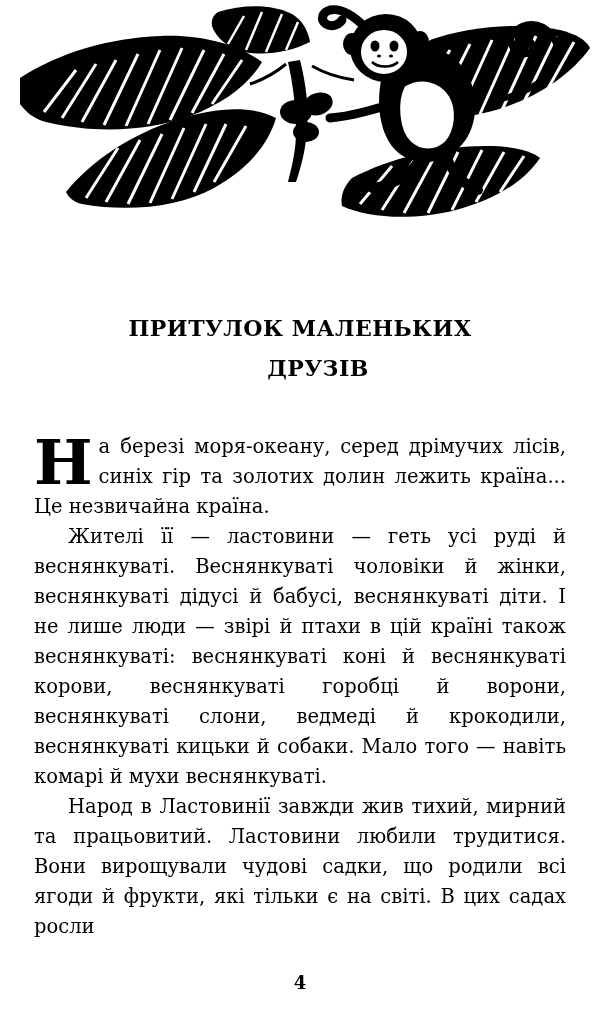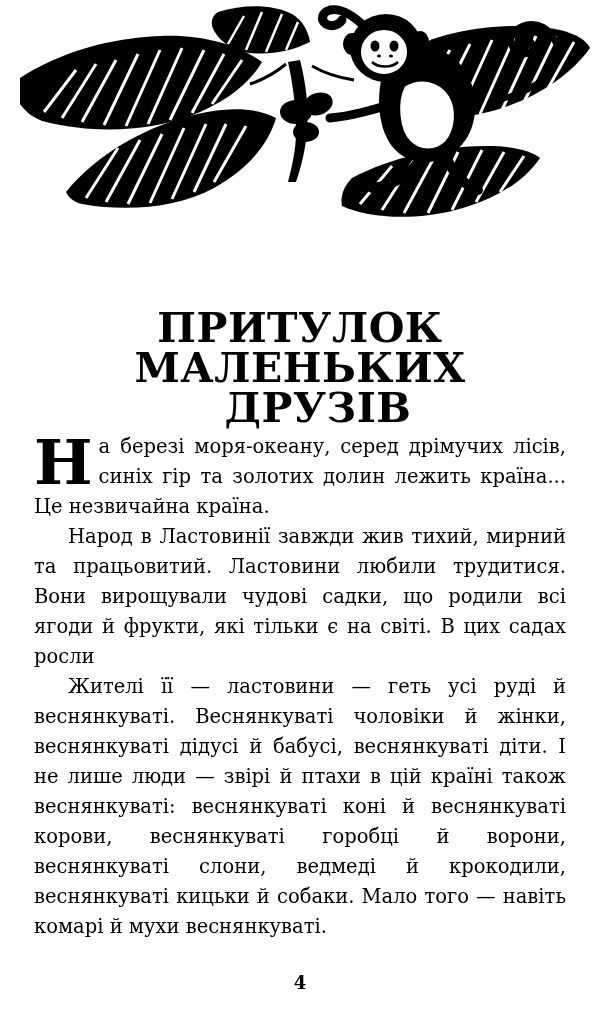--- a/index.html
+++ b/index.html
@@ -36,21 +36,21 @@
   .title-block {
     position: absolute;
     left: 0;
     top: 308px;
     width: 600px;
     text-align: center;
   }
   .chapter-title {
     font-family: "DejaVu Serif", serif;
     font-weight: bold;
-    font-size: 41px;
+    font-size: 22px;
     line-height: 40px;
     letter-spacing: 0.5px;
     color: #000;
     margin: 0;
     padding: 0;
   }
   .chapter-title .line2 {
     display: block;
     padding-left: 36px;
   }
@@ -199,19 +199,19 @@
       </g>
     </svg>
   </div>
 
   <div class="title-block">
     <h1 class="chapter-title"><span class="line1">ПРИТУЛОК МАЛЕНЬКИХ</span><span class="line2">ДРУЗІВ</span></h1>
   </div>
 
   <div class="body-text">
     <p class="first"><span class="dropcap">Н</span><span>а березі моря-океану, серед дрімучих лісів, синіх гір та золотих долин лежить країна... Це незвичайна країна.</span></p>
+    <p>Жителі її — ластовини — геть усі руді й веснянкуваті. Веснянкуваті чоловіки й жінки, веснянкуваті дідусі й бабусі, веснянкуваті діти. І не лише люди — звірі й птахи в цій країні також веснянкуваті: веснянкуваті коні й веснянкуваті корови, веснянкуваті горобці й ворони, веснянкуваті слони, ведмеді й крокодили, веснянкуваті кицьки й собаки. Мало того — навіть комарі й мухи веснянкуваті.</p>
     <p>Народ в Ластовинії завжди жив тихий, мирний та працьовитий. Ластовини любили трудитися. Вони вирощували чудові садки, що родили всі ягоди й фрукти, які тільки є на світі. В цих садах росли</p>
-    <p>Жителі її — ластовини — геть усі руді й веснянкуваті. Веснянкуваті чоловіки й жінки, веснянкуваті дідусі й бабусі, веснянкуваті діти. І не лише люди — звірі й птахи в цій країні також веснянкуваті: веснянкуваті коні й веснянкуваті корови, веснянкуваті горобці й ворони, веснянкуваті слони, ведмеді й крокодили, веснянкуваті кицьки й собаки. Мало того — навіть комарі й мухи веснянкуваті.</p>
   </div>
 
   <div class="page-number">4</div>
 
 </div>
 
 </body></html>

